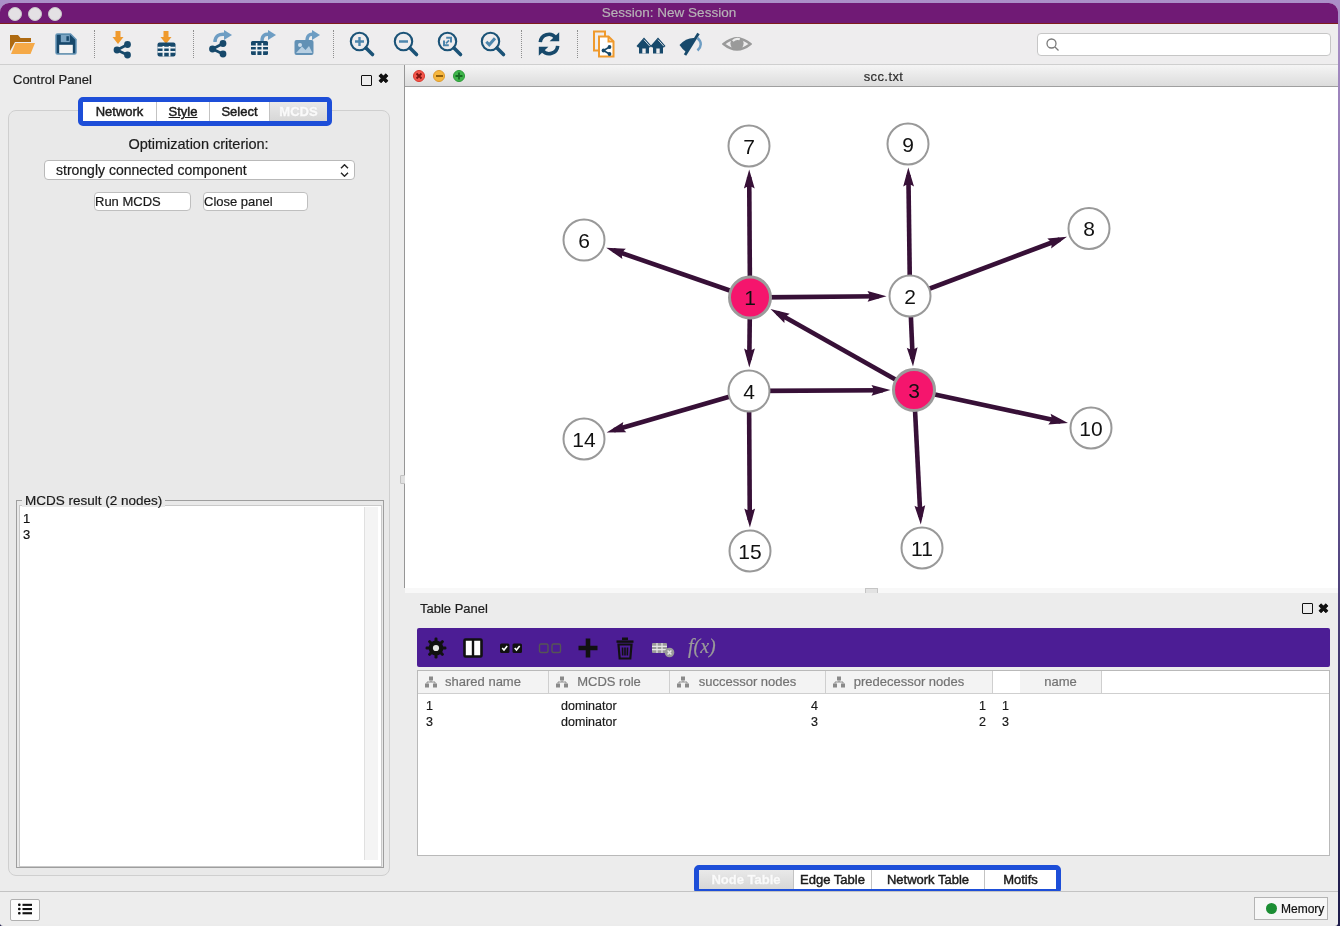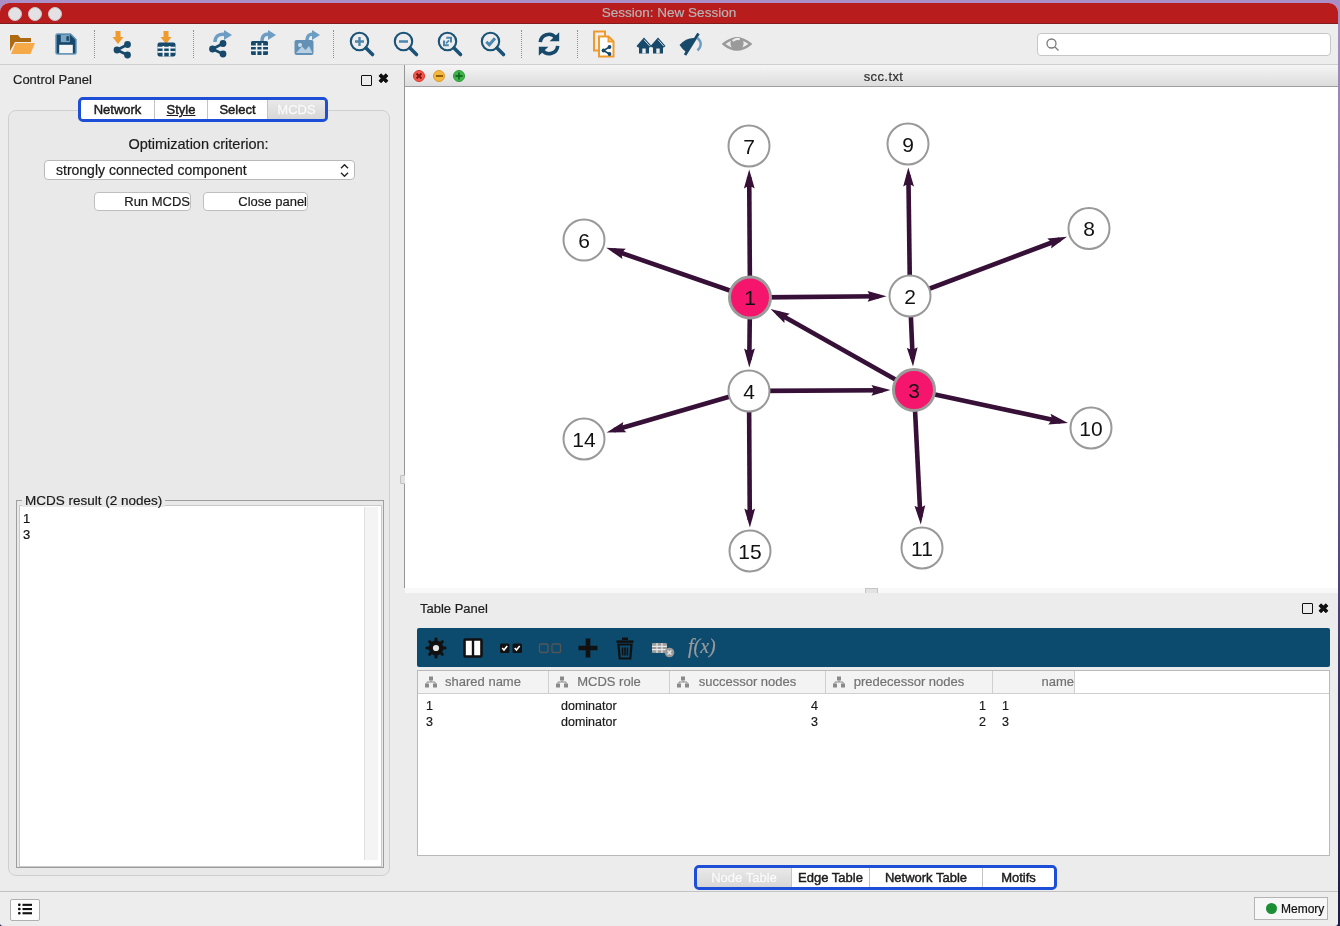--- a/index.html
+++ b/index.html
@@ -1,54 +1,54 @@
 <!DOCTYPE html>
 <html><head>
 <meta charset="utf-8">
 <style>
 html,body{margin:0;padding:0;}
 body{width:1340px;height:926px;overflow:hidden;position:relative;-webkit-text-stroke:0.2px currentColor;
  font-family:"Liberation Sans",sans-serif;
  background:linear-gradient(180deg,#ab90c8 0%,#8a74ad 25%,#5e4f8b 55%,#322a60 80%,#1d1b4a 100%);}
 .abs{position:absolute;}
 #win{position:absolute;left:0;top:3px;width:1338px;height:923px;background:#ececec;border-radius:9px 9px 3px 3px;overflow:hidden;}
-#titlebar{position:absolute;left:0;top:0;width:100%;height:20px;background:#b91c1c;border-bottom:3px solid #7f1d1d;}
+#titlebar{position:absolute;left:0;top:0;width:100%;height:20px;background:#701a75;border-bottom:3px solid #7f1d1d;}
 .tl{position:absolute;top:4px;width:12px;height:12px;border-radius:50%;background:#e4e1e4;border:1px solid #c8c5c8;}
 #wtitle{position:absolute;top:2px;left:0;width:100%;text-align:center;font-size:13.5px;color:#b7b3b7;}
 #toolbar{position:absolute;left:0;top:21px;width:100%;height:40px;background:#eeedee;border-bottom:1px solid #cfcfcf;}
 .sep{position:absolute;top:6px;height:28px;width:0;border-left:1px dotted #8f8f8f;}
 .ticon{position:absolute;top:0;}
 #leftpanel{position:absolute;left:0;top:62px;width:397px;height:826px;background:#ececec;}
 #cpheader{position:absolute;left:13px;top:7px;font-size:13px;color:#1e1e1e;}
 .winbtn-sq{position:absolute;width:9px;height:9px;border:1.5px solid #111;border-radius:1px;background:transparent;}
 .xmark{position:absolute;font-size:13px;font-weight:bold;color:#111;line-height:10px;}
 #cppanel{position:absolute;left:8px;top:45px;width:380px;height:764px;background:#e9e9e9;border:1px solid #cfcfcf;border-radius:8px;}
-.tabbar{position:absolute;display:flex;border:3px solid #1d4ed8;border-radius:5px;background:#bef264;overflow:hidden;}
+.tabbar{position:absolute;display:flex;border:5px solid #1d4ed8;border-radius:5px;background:#bef264;overflow:hidden;}
 .tab{font-size:13px;font-weight:400;-webkit-text-stroke:0.45px currentColor;color:#1c1c1c;background:#fff;text-align:center;line-height:19px;height:19px;border-right:1px solid #c3c3c3;}
 .tab:last-child{border-right:none;}
-.tab.sel{background:linear-gradient(180deg,#e9e9e9,#d7d7d7);color:#fafafa;text-shadow:0 0 1px #c0c0c0;}
+.tab.sel{background:linear-gradient(180deg,#e9e9e9,#d7d7d7);color:#fafafa;text-shadow:0 0 1px #c0c0c0;font-weight:bold;}
 #opttext{position:absolute;left:0;top:71px;width:397px;text-align:center;font-size:14.5px;color:#1c1c1c;}
 #dropdown{position:absolute;left:44px;top:95px;width:298px;height:18px;background:#fff;border:1px solid #b9b9b9;border-radius:4px;font-size:14px;color:#1a1a1a;line-height:18px;padding-left:11px;}
-.btn{position:absolute;height:17px;background:#fff;border:1px solid #bfbfbf;border-radius:4px;font-size:13px;color:#1a1a1a;text-align:right;line-height:17px;}
+.btn{position:absolute;height:17px;background:#fff;border:1px solid #bfbfbf;border-radius:4px;font-size:13px;color:#1a1a1a;text-align:left;line-height:17px;}
 #fieldset{position:absolute;left:16px;top:435px;width:366px;height:366px;border:1px solid #9e9e9e;}
 #fieldlabel{position:absolute;left:5px;top:-7px;background:#e9e9e9;padding:0 3px;font-size:13.5px;color:#1a1a1a;line-height:13px;text-align:center;}
 #fieldwhite{position:absolute;left:2px;top:4px;width:363px;height:362px;background:#fff;border:1px solid #c9c9c9;font-size:13px;color:#111;line-height:16px;padding:5px 0 0 3px;box-sizing:border-box;}
 #fieldscroll{position:absolute;right:3px;top:1px;width:13px;height:353px;background:#f4f4f4;border-left:1px solid #e0e0e0;}
 #vsplit{position:absolute;left:404px;top:62px;width:1px;height:523px;background:#969696;}
 #vhandle{position:absolute;left:400px;top:472px;width:5px;height:7px;background:#e0e0e0;border:1px solid #c2c2c2;border-radius:1px;}
 #netframe{position:absolute;left:405px;top:62px;width:933px;height:526px;background:#fff;padding-left:24px;}
 #nettitle{position:absolute;left:0;top:0;width:100%;height:22px;background:linear-gradient(180deg,#f5f5f5,#dcdcdc);border-bottom:1px solid #9f9f9f;box-sizing:border-box;}
 #nettext{position:absolute;left:0;top:4px;width:100%;text-align:center;font-size:13px;font-weight:400;color:#2e2e2e;letter-spacing:0.4px;}
 .mac{position:absolute;top:5px;width:12px;height:12px;border-radius:50%;box-sizing:border-box;}
 #netcanvas{position:absolute;left:0;top:22px;width:933px;height:501px;background:#fff;}
 #hsplit{position:absolute;left:405px;top:585px;width:933px;height:5px;background:#f8f8f8;}
 #hhandle{position:absolute;left:865px;top:585px;width:11px;height:5px;background:#e2e2e2;border:1px solid #c5c5c5;}
 #tablepanel{position:absolute;left:405px;top:590px;width:933px;height:298px;background:#ececec;}
 #tpheader{position:absolute;left:15px;top:8px;font-size:13px;color:#1e1e1e;}
-#tptoolbar{position:absolute;left:12px;top:35px;width:913px;height:39px;background:#0c4a6e;border-radius:2px;text-align:right;}
+#tptoolbar{position:absolute;left:12px;top:35px;width:913px;height:39px;background:#4c1d95;border-radius:2px;text-align:right;}
 #tablewrap{position:absolute;left:12px;top:77px;width:913px;height:186px;background:#fff;border:1px solid #b9b9b9;box-sizing:border-box;}
 .hcell{position:absolute;top:0;height:22px;background:#f3f3f3;border-right:1px solid #cfcfcf;box-sizing:border-box;font-size:13px;color:#737373;text-align:center;line-height:22px;}
 #hrule{position:absolute;left:0;top:22px;width:100%;height:1px;background:#cfcfcf;}
 .rowtext{position:absolute;font-size:12.5px;color:#1a1a1a;}
 #bottabs{position:absolute;left:289px;top:272px;}
 #statusbar{position:absolute;left:0;top:888px;width:1338px;height:32px;background:#ededed;border-top:1px solid #c3c3c3;}
 #listbtn{position:absolute;left:10px;top:7px;width:28px;height:20px;background:#fdfdfd;border:1px solid #b0b0b0;border-radius:2px;}
 #membtn{position:absolute;left:1254px;top:5px;width:74px;height:23px;background:#f7f7f7;border:1px solid #b4b4b4;font-size:12px;color:#111;box-sizing:border-box;}
 </style>
 </head>
@@ -344,21 +344,21 @@
         <circle cx="18.5" cy="16.5" r="4.8" fill="#9a9a9a"></circle>
         <path d="M16.6,14.6 L20.4,18.4 M20.4,14.6 L16.6,18.4" stroke="#e6e6e6" stroke-width="1.4"></path>
       </svg>
       <div class="abs" style="left:271px;top:7px;font-family:'Liberation Serif',serif;font-style:italic;font-size:20px;color:#9a9a9a;">f(x)</div>
     </div>
     <div id="tablewrap">
       <div class="hcell" style="left:0;width:131px;">shared name</div>
       <div class="hcell" style="left:131px;width:121px;">MCDS role</div>
       <div class="hcell" style="left:252px;width:156px;">successor nodes</div>
       <div class="hcell" style="left:408px;width:167px;">predecessor nodes</div>
-      <div class="hcell" style="left:575px;width:82px;text-align:right;">name</div>
+      <div class="hcell" style="left:602px;width:82px;">name</div>
       <svg class="abs" style="left:7px;top:5px;" width="12" height="12" viewBox="0 0 12 12">
           <g fill="#8a8a8a">
             <rect x="4" y="0.5" width="4" height="4"></rect>
             <rect x="0" y="7.5" width="4" height="4"></rect>
             <rect x="8" y="7.5" width="4" height="4"></rect>
             <path d="M6,4.5 L6,6 M2,7.5 L2,6 L10,6 L10,7.5" stroke="#8a8a8a" fill="none" stroke-width="1"></path>
           </g>
         </svg>
       <svg class="abs" style="left:138px;top:5px;" width="12" height="12" viewBox="0 0 12 12">
           <g fill="#8a8a8a">

